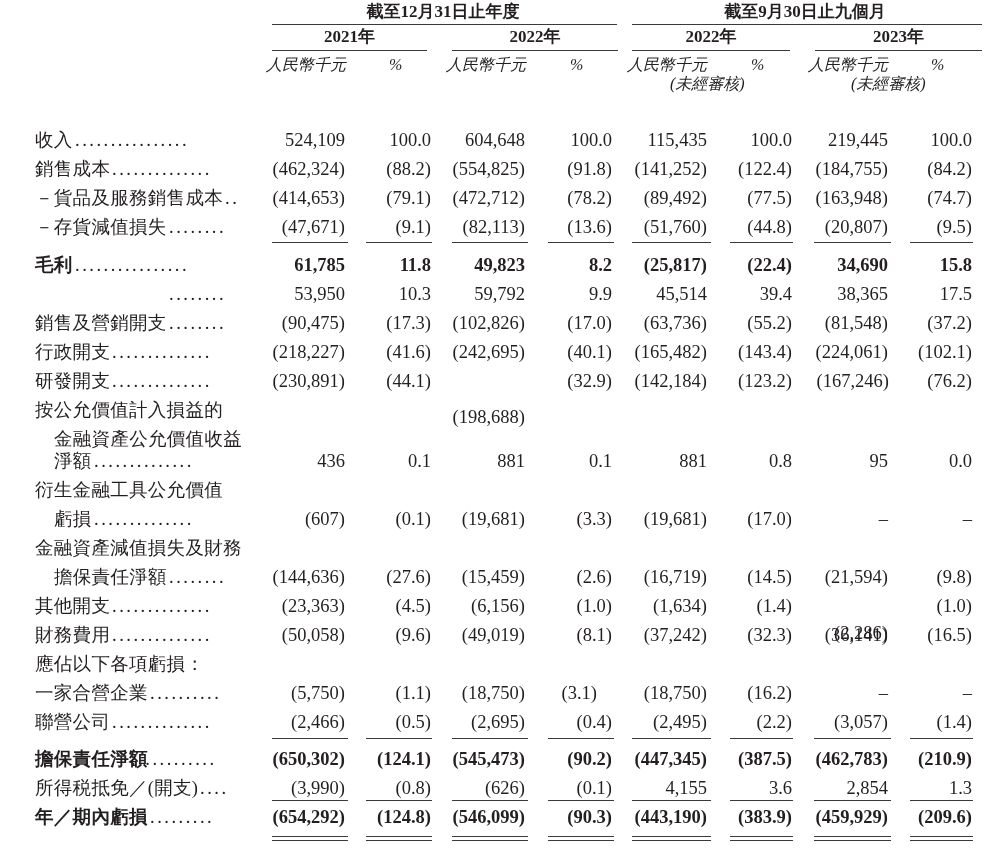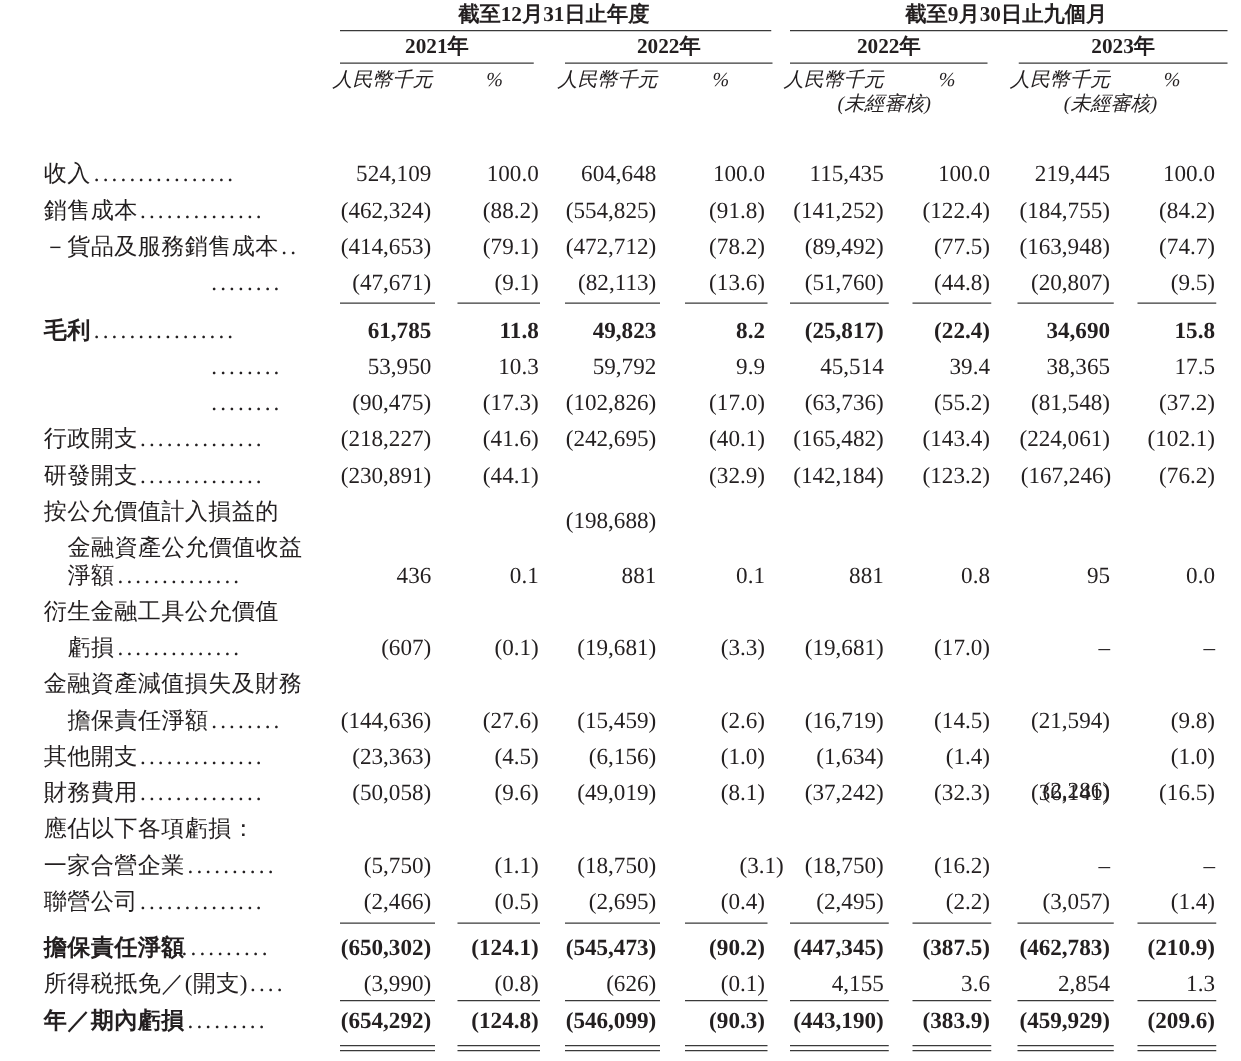--- a/index.html
+++ b/index.html
@@ -76,20 +76,21 @@
       <div class="val" style="right: 648px;">(414,653)</div>
       <div class="val" style="right: 562px;">(79.1)</div>
       <div class="val" style="right: 468px;">(472,712)</div>
       <div class="val" style="right: 381px;">(78.2)</div>
       <div class="val" style="right: 286px;">(89,492)</div>
       <div class="val" style="right: 201px;">(77.5)</div>
       <div class="val" style="right: 105px;">(163,948)</div>
       <div class="val" style="right: 21px;">(74.7)</div>
     </div>
     <div class="row" style="top: 213px;">
+      <div class="label">－存貨減值損失</div>
       <div class="dots" style="left: 169px; width: 74px; overflow: hidden;">........</div>
       <div class="val" style="right: 648px;">(47,671)</div>
       <div class="val" style="right: 562px;">(9.1)</div>
       <div class="val" style="right: 468px;">(82,113)</div>
       <div class="val" style="right: 381px;">(13.6)</div>
       <div class="val" style="right: 286px;">(51,760)</div>
       <div class="val" style="right: 201px;">(44.8)</div>
       <div class="val" style="right: 105px;">(20,807)</div>
       <div class="val" style="right: 21px;">(9.5)</div>
     </div>
@@ -110,20 +111,21 @@
       <div class="val" style="right: 648px;">53,950</div>
       <div class="val" style="right: 562px;">10.3</div>
       <div class="val" style="right: 468px;">59,792</div>
       <div class="val" style="right: 381px;">9.9</div>
       <div class="val" style="right: 286px;">45,514</div>
       <div class="val" style="right: 201px;">39.4</div>
       <div class="val" style="right: 105px;">38,365</div>
       <div class="val" style="right: 21px;">17.5</div>
     </div>
     <div class="row" style="top: 309px;">
+      <div class="label">銷售及營銷開支</div>
       <div class="dots" style="left: 169px; width: 74px; overflow: hidden;">........</div>
       <div class="val" style="right: 648px;">(90,475)</div>
       <div class="val" style="right: 562px;">(17.3)</div>
       <div class="val" style="right: 468px;">(102,826)</div>
       <div class="val" style="right: 381px;">(17.0)</div>
       <div class="val" style="right: 286px;">(63,736)</div>
       <div class="val" style="right: 201px;">(55.2)</div>
       <div class="val" style="right: 105px;">(81,548)</div>
       <div class="val" style="right: 21px;">(37.2)</div>
     </div>
@@ -265,21 +267,21 @@
       <div class="val" style="right: 201px;"></div>
       <div class="val" style="right: 105px;"></div>
       <div class="val" style="right: 21px;"></div>
     </div>
     <div class="row" style="top: 679px;">
       <div class="label">一家合營企業</div>
       <div class="dots" style="left: 150px; width: 93px; overflow: hidden;">..........</div>
       <div class="val" style="right: 648px;">(5,750)</div>
       <div class="val" style="right: 562px;">(1.1)</div>
       <div class="val" style="right: 468px;">(18,750)</div>
-      <div class="val" style="right: 366px;">(3.1)</div>
+      <div class="val" style="right: 396px;">(3.1)</div>
       <div class="val" style="right: 286px;">(18,750)</div>
       <div class="val" style="right: 201px;">(16.2)</div>
       <div class="val" style="right: 105px;">–</div>
       <div class="val" style="right: 21px;">–</div>
     </div>
     <div class="row" style="top: 708px;">
       <div class="label">聯營公司</div>
       <div class="dots" style="left: 112px; width: 131px; overflow: hidden;">..............</div>
       <div class="val" style="right: 648px;">(2,466)</div>
       <div class="val" style="right: 562px;">(0.5)</div>

